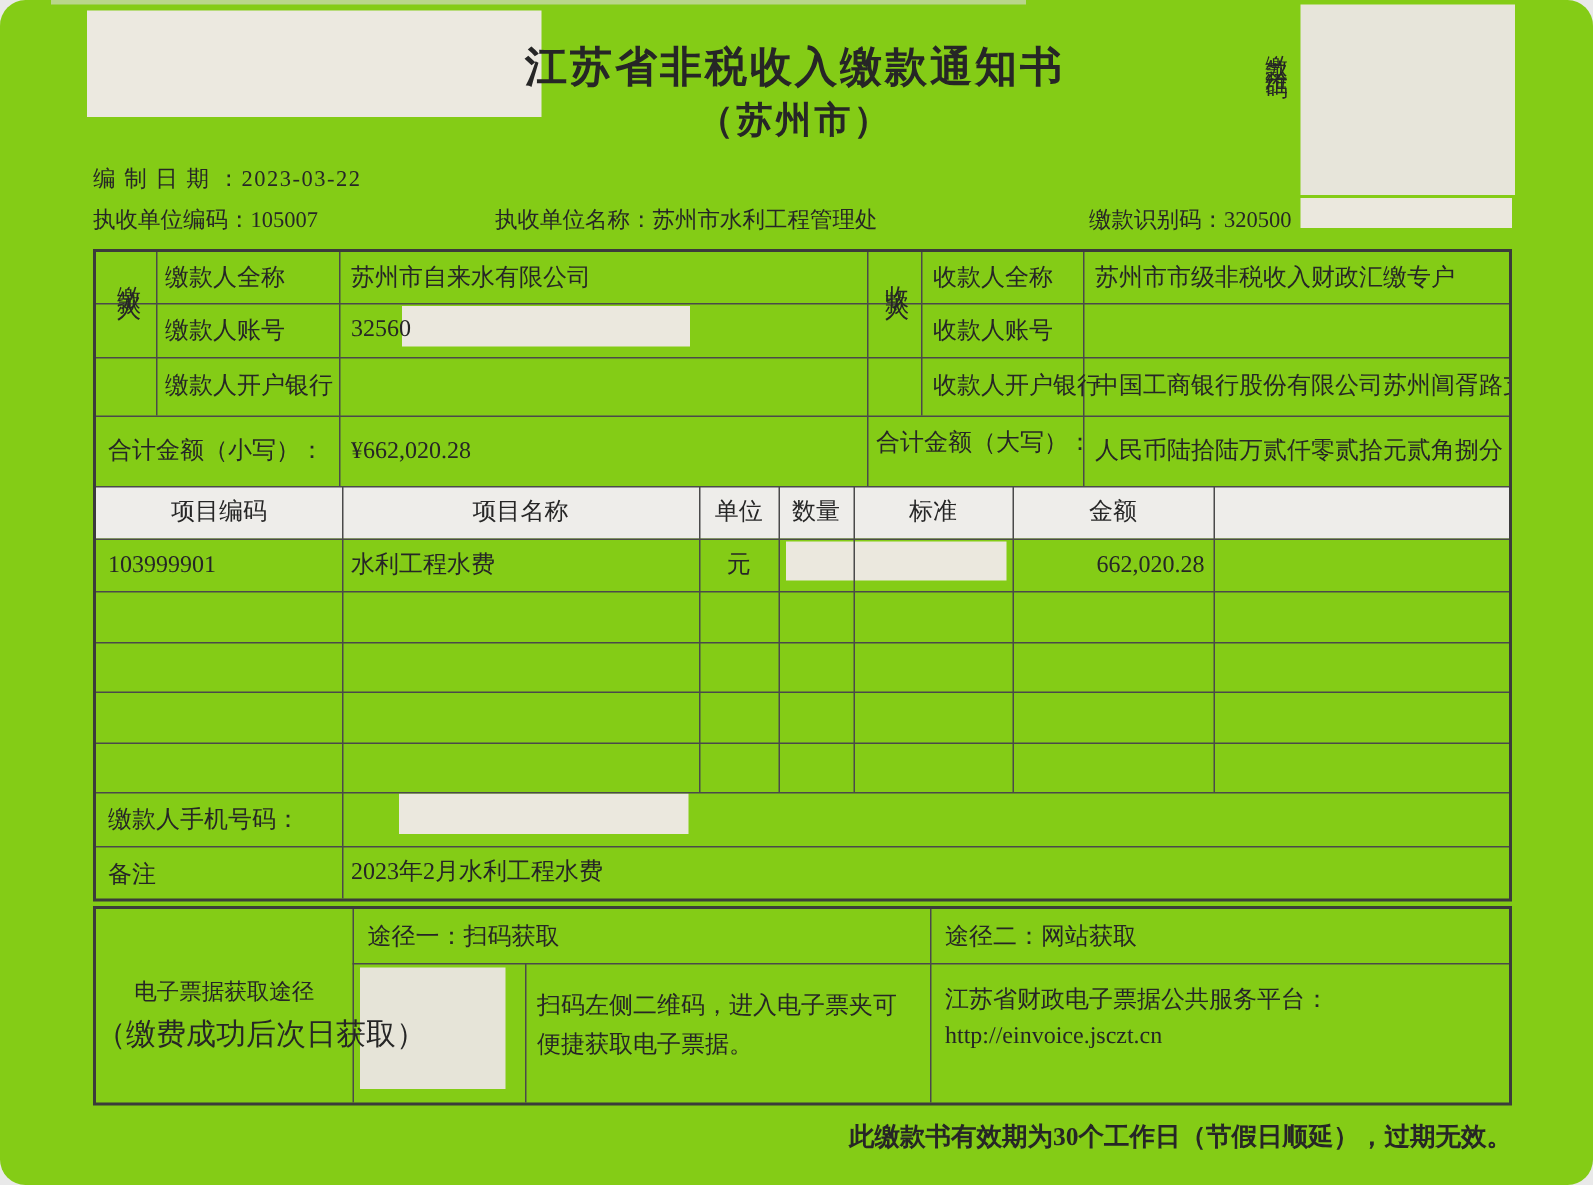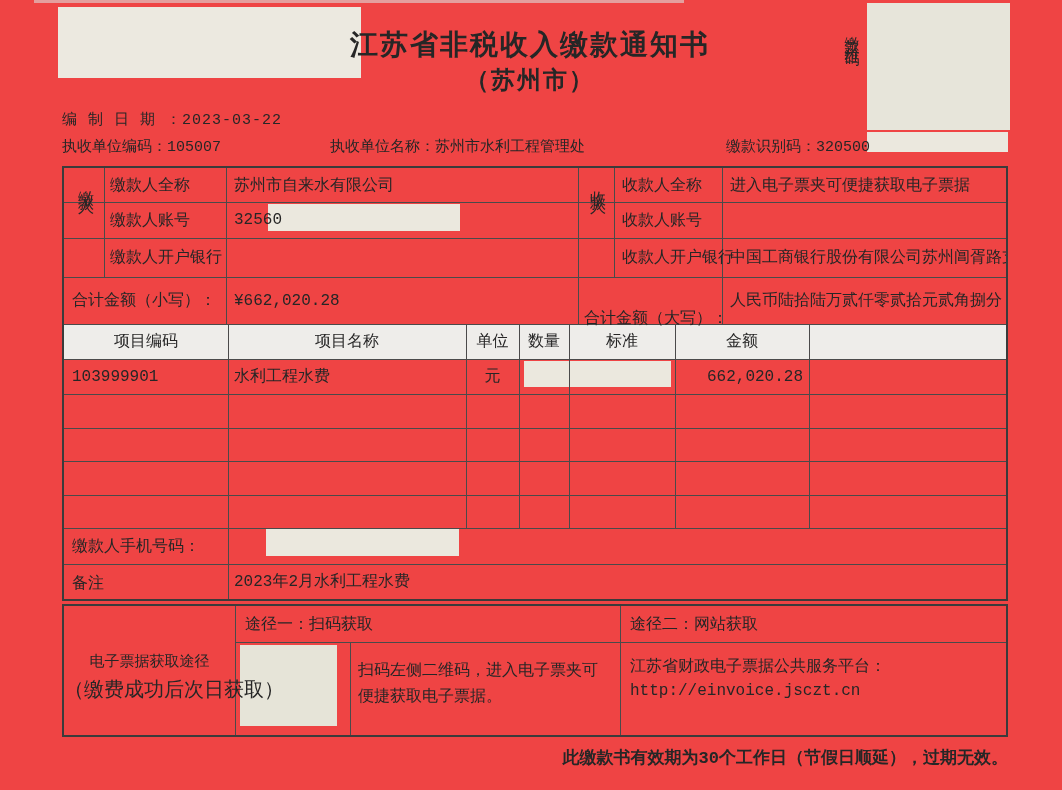--- a/index.html
+++ b/index.html
@@ -1,22 +1,23 @@
 <!DOCTYPE html>
 <html><head>
 <meta charset="utf-8">
 <style>
   html,body{margin:0;padding:0;background:#e9e9e9;}
   .page{
     position:relative;
     width:1062px;height:790px;
-    background:#ef4444;
-    font-family:Liberation Mono, monospace;
+    background:#84cc16;
+    font-family:Liberation Serif, serif;
     color:#262626;
     overflow:hidden;
+    border-radius:17px;
   }
   .abs{position:absolute;}
   .redact{position:absolute;background:#ebe8de;}
   .hline{position:absolute;height:1px;background:#4a4a4a;}
   .vline{position:absolute;width:1px;background:#4a4a4a;}
   .cellText{position:absolute;font-size:16px;white-space:nowrap;}
   .vcenter{display:flex;align-items:center;}
   .center{justify-content:center;}
   .right{justify-content:flex-end;}
   .vertical{
@@ -93,27 +94,27 @@
     <div class="cellText vcenter" style="left:46px;top:0;height:34px;">缴款人全称</div>
     <div class="cellText vcenter" style="left:46px;top:34px;height:36px;">缴款人账号</div>
     <div class="cellText vcenter" style="left:46px;top:70px;height:39px;">缴款人开户银行</div>
     <div class="cellText vcenter" style="left:170px;top:0;height:34px;">苏州市自来水有限公司</div>
     <div class="cellText vcenter" style="left:170px;top:34px;height:36px;">32560</div>
 
     <div class="abs vertical" style="left:522px;top:10px;height:92px;">收款人</div>
     <div class="cellText vcenter" style="left:558px;top:0;height:34px;">收款人全称</div>
     <div class="cellText vcenter" style="left:558px;top:34px;height:36px;">收款人账号</div>
     <div class="cellText vcenter" style="left:558px;top:70px;height:39px;">收款人开户银行</div>
-    <div class="cellText vcenter" style="left:666px;top:0;height:34px;">进入电子票夹可便捷获取电子票据</div>
+    <div class="cellText vcenter" style="left:666px;top:0;height:34px;">苏州市市级非税收入财政汇缴专户</div>
     <div class="cellText vcenter" style="left:666px;top:34px;height:36px;"></div>
     <div class="cellText vcenter" style="left:666px;top:70px;height:39px;width:276px;overflow:hidden;">中国工商银行股份有限公司苏州阊胥路支</div>
 
     <div class="cellText vcenter" style="left:8px;top:109px;height:47px;">合计金额（小写）：</div>
     <div class="cellText vcenter" style="left:170px;top:109px;height:47px;">¥662,020.28</div>
-    <div class="cellText vcenter" style="left:520px;top:119px;height:63px;">合计金额（大写）：</div>
+    <div class="cellText vcenter" style="left:520px;top:96px;height:63px;">合计金额（大写）：</div>
     <div class="cellText vcenter" style="left:666px;top:109px;height:47px;width:276px;overflow:hidden;">人民币陆拾陆万贰仟零贰拾元贰角捌分</div>
 
     <div class="cellText vcenter center" style="left:0;top:156px;width:164px;height:35px;">项目编码</div>
     <div class="cellText vcenter center" style="left:164px;top:156px;width:238px;height:35px;">项目名称</div>
     <div class="cellText vcenter center" style="left:402px;top:156px;width:53px;height:35px;">单位</div>
     <div class="cellText vcenter center" style="left:455px;top:156px;width:50px;height:35px;">数量</div>
     <div class="cellText vcenter center" style="left:505px;top:156px;width:106px;height:35px;">标准</div>
     <div class="cellText vcenter center" style="left:611px;top:156px;width:134px;height:35px;">金额</div>
 
     <div class="cellText vcenter" style="left:8px;top:191px;height:35px;">103999901</div>

